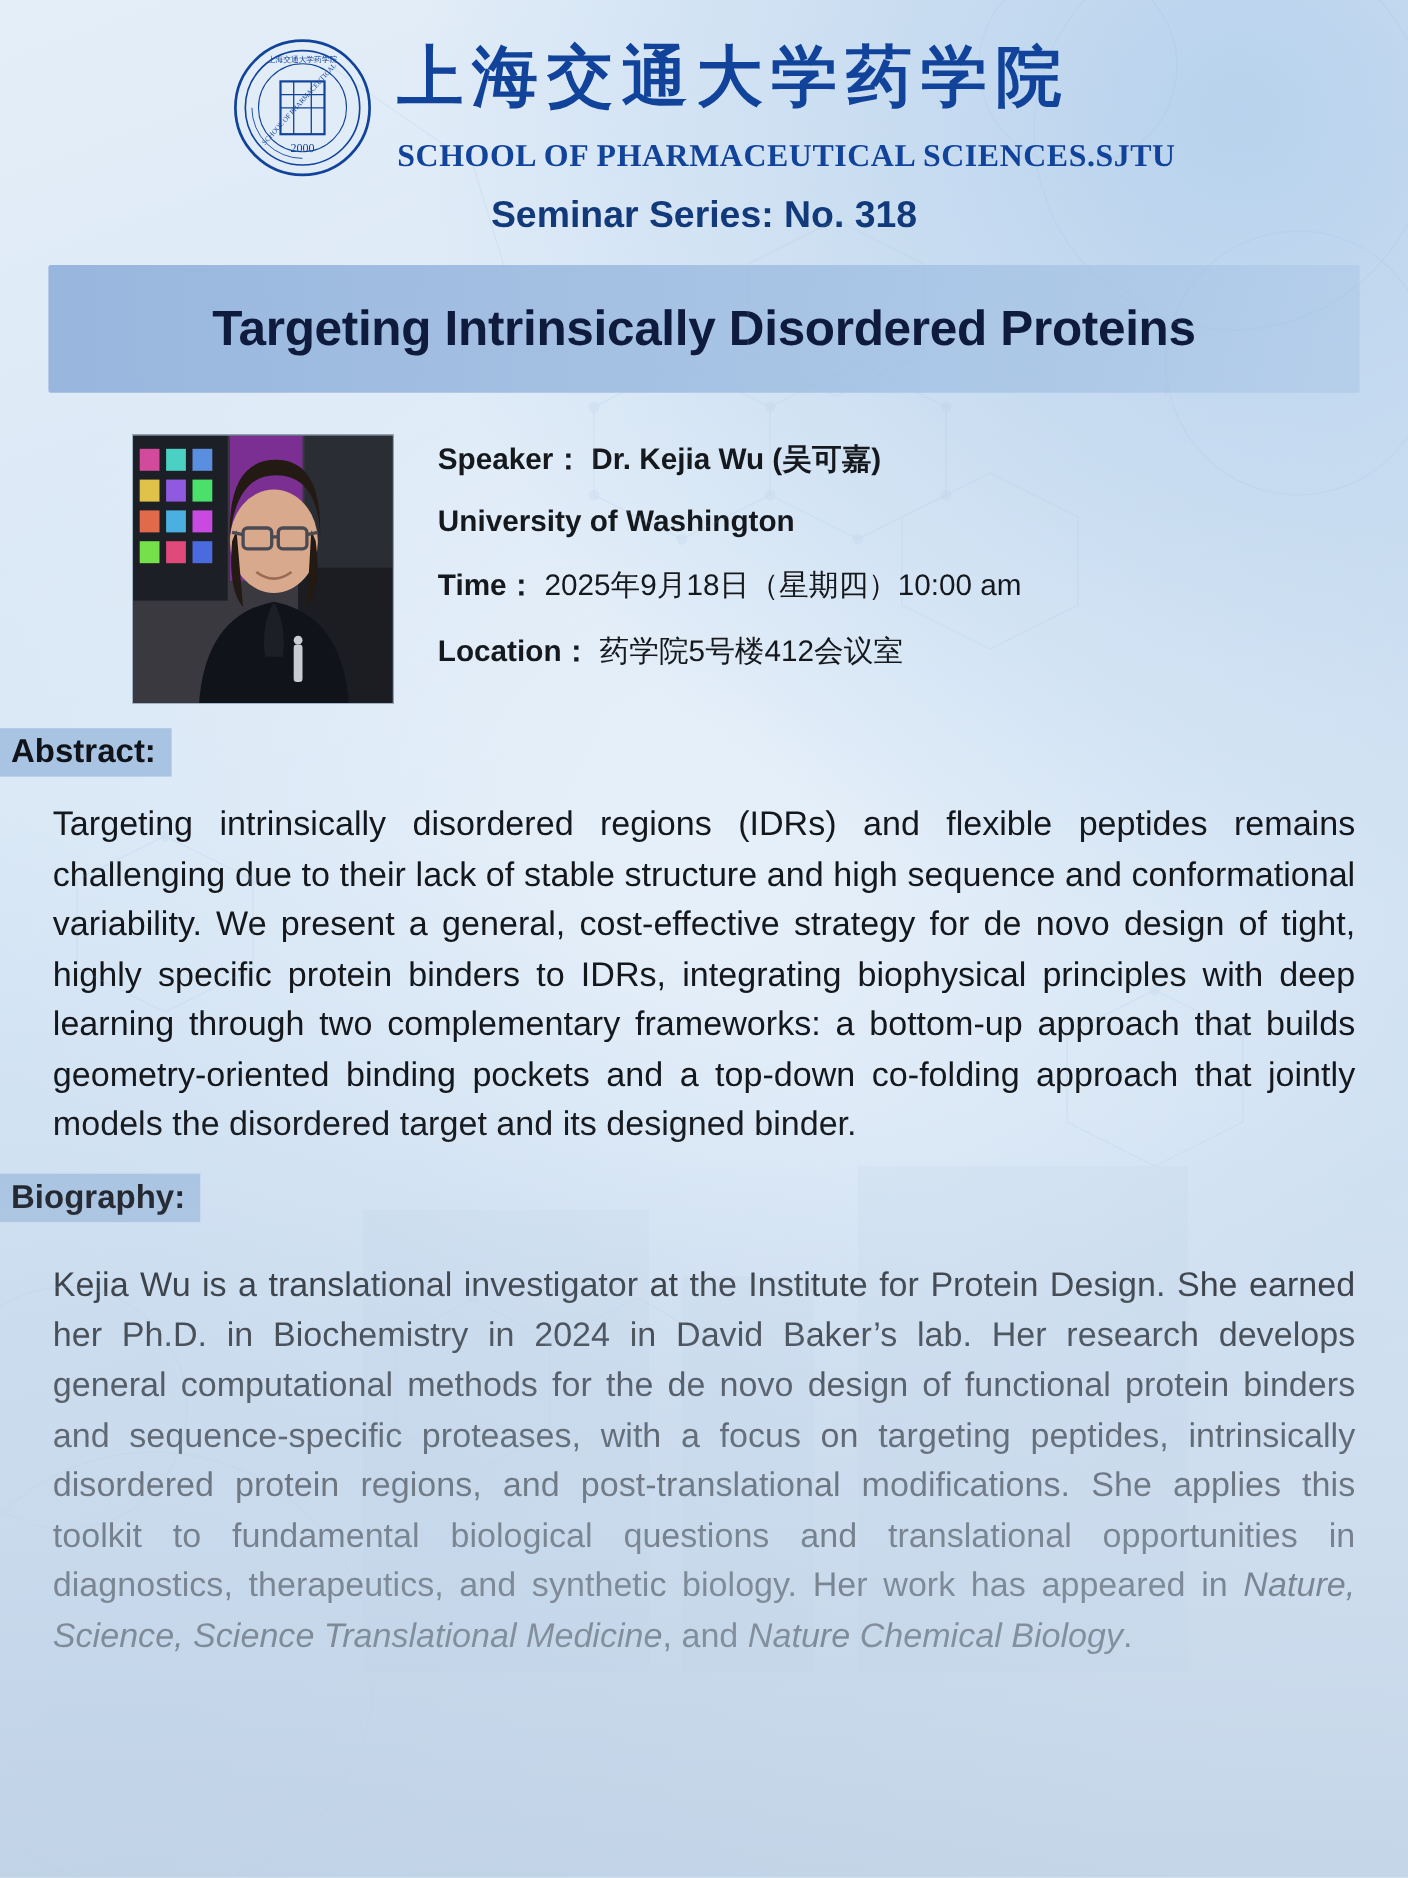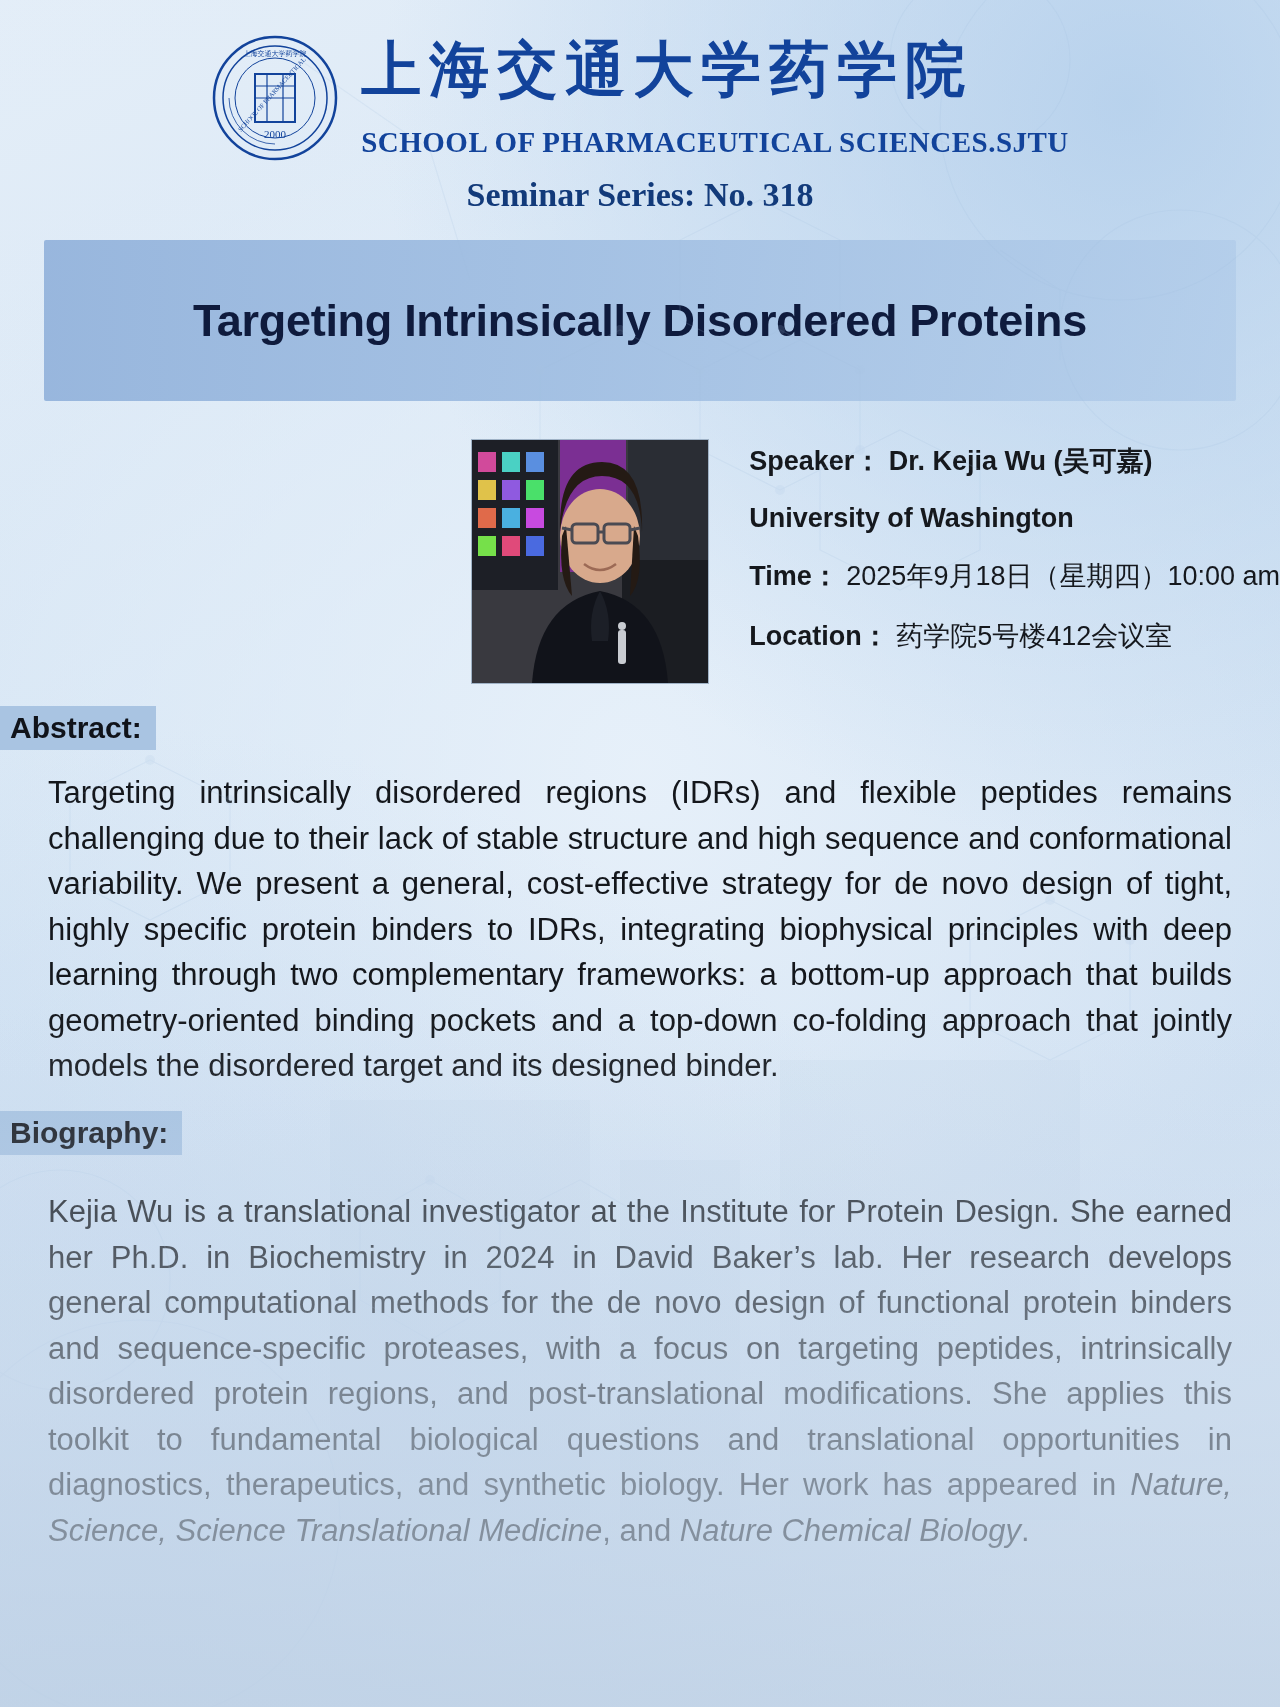--- a/index.html
+++ b/index.html
@@ -68,52 +68,51 @@
     font-family: "Liberation Serif", serif;
     font-size: 29px;
     font-weight: 700;
     color: #12439b;
     letter-spacing: 0.5px;
     margin-top: 23px;
     white-space: nowrap;
   }
   .seminar-series {
     text-align: center;
-    font-family: Liberation Serif, serif;
+    font-family: Liberation Sans, sans-serif;
     font-size: 34px;
     font-weight: 700;
     color: #123a7a;
     margin-top: 14px;
   }
 
   
   .title-banner {
     margin: 26px 44px 0 44px;
-    height: 161px;
+    height: 116px;
     background: linear-gradient(to right, rgba(146,178,219,0.92), rgba(160,190,226,0.92) 45%, rgba(176,203,233,0.75));
     display: flex;
     align-items: center;
     justify-content: center;
     border-radius: 2px;
   }
   .talk-title {
     font-size: 45px;
     font-weight: 700;
     color: #0f1b3d;
     text-align: center;
     letter-spacing: -0.3px;
     padding: 0 20px;
   }
 
   
   .speaker-block {
     display: flex;
-    margin: 38px 0 0 62px;
+    margin: 38px 0 0 120px;
     gap: 40px;
-    justify-content: flex-end;
   }
   .speaker-photo {
     width: 236px;
     height: 243px;
     flex: none;
     position: relative;
     overflow: hidden;
     background: #2b2f38;
     border: 1px solid #9fb2c6;
   }

